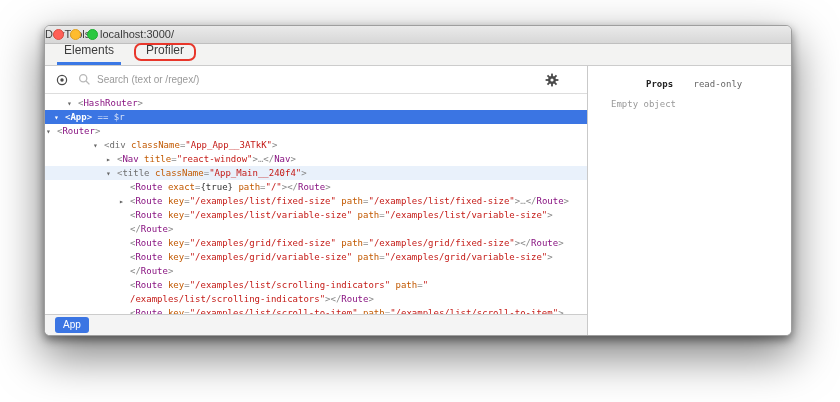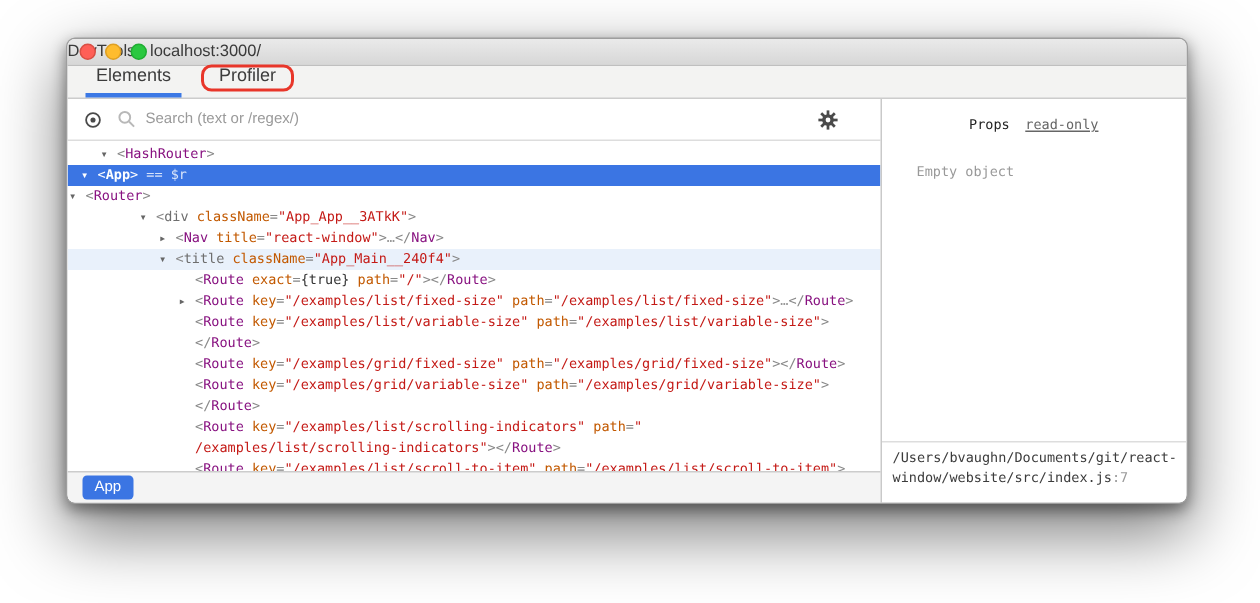--- a/index.html
+++ b/index.html
@@ -39,23 +39,23 @@
   .seg-d{color:var(--tag_dom,#6e6e6e);}
   .seg-a{color:var(--attr_name,#c25900);}
   .seg-v{color:var(--attr_value,#c41a16);}
   .seg-e{color:#333;margin-top:35px;}
   .seg-ell{color:#999;}
   .seg-m{color:#ddd;}
   .seg-b{font-weight:700;color:var(--tag_component,#881280);}
   .bottombar{height:21px;flex:none;background:#f4f4f4;border-top:1px solid #ccc;display:flex;align-items:center;padding-left:10px;}
   .crumb{background:var(--selection_blue,#3b75e3);color:#fff;font-size:10px;line-height:10px;padding:3px 8px;border-radius:3px;cursor:default;}
   .props{flex:1;padding:13px 10px;font-family:"DejaVu Sans Mono",monospace;font-size:9px;}
-  .props-title{font-weight:400;color:#222;padding-left:48px;}
-  .props-mode{color:#666;margin-left:5px;text-decoration:underline;}
-  .props-value{color:#999;margin:21px 0 0 13px;}
+  .props-title{font-weight:700;color:#222;padding-left:48px;}
+  .props-mode{color:#666;margin-left:15px;}
+  .props-value{color:#999;margin:10px 0 0 13px;}
   .source{flex:none;border-top:1px solid #ddd;padding:5px 6px 9px 7px;font-family:"DejaVu Sans Mono",monospace;
           font-size:9px;line-height:13px;color:#3c3c3c;word-break:break-all;}
   .source .dim{color:#9a9a9a;}
 </style>
 </head>
 <body>
 
 <div class="window">
 
   <div class="titlebar">
@@ -135,17 +135,16 @@
     <div class="divider"></div>
 
     <div class="right">
       <div class="props">
         <div>
           <span class="props-title">Props</span>
           <span class="props-mode">read-only</span>
         </div>
         <div class="props-value">Empty object</div>
       </div>
-      <div class="source"><span>/Users/bvaughn/Documents/git/react-window/website/src/index.js</span><span class="dim">:7</span></div>
     </div>
 
   </div>
 </div>
 
 </body></html>

